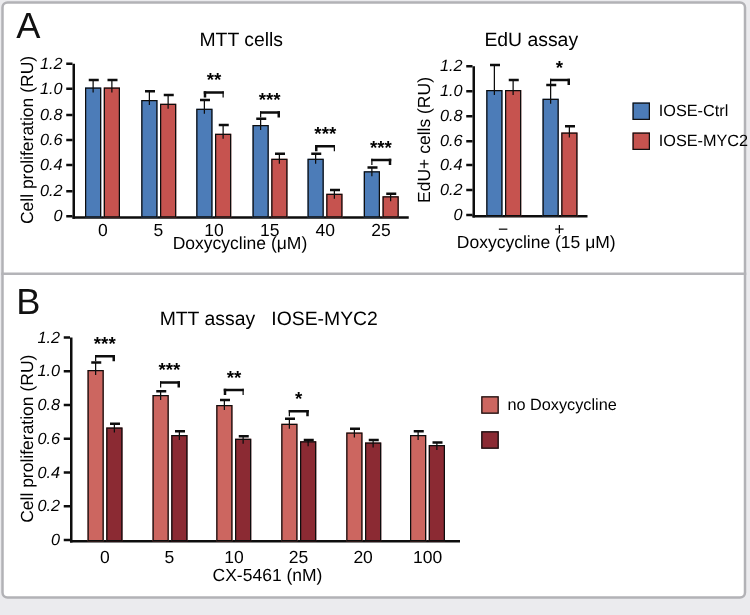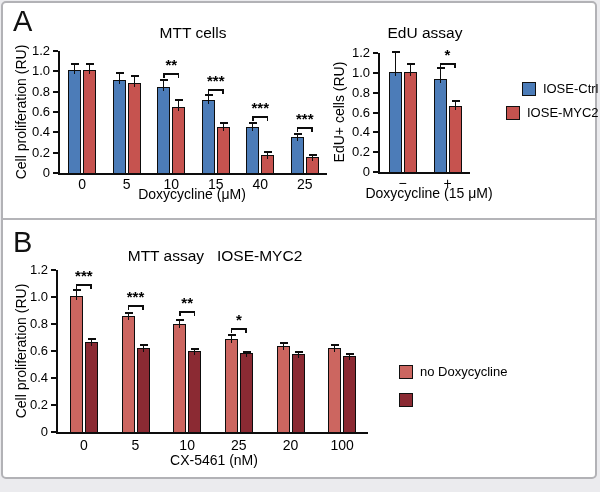--- a/index.html
+++ b/index.html
@@ -23,21 +23,21 @@
   .axis-xlabel{position:absolute;font-size:14px;text-align:center;color:#000;}
   .axis-ylabel{position:absolute;font-size:14px;text-align:center;color:#000;
     height:20px;line-height:20px;transform:rotate(-90deg);}
   .legend{position:absolute;display:flex;flex-direction:column;}
   .legend-item{display:flex;align-items:center;gap:7px;}
   .swatch{width:12px;height:12px;border:1.5px solid #111;display:inline-block;flex:none;}
   .legend-label{font-size:13px;white-space:pre;color:#000;}
   
   .ink{position:absolute;background:#0d0d0d;}
   .bar{position:absolute;box-sizing:border-box;border:1.5px solid #0d0d0d;}
-  .ytick-label{position:absolute;font-size:13px;text-align:right;color:#000;}
+  .ytick-label{position:absolute;font-size:13px;text-align:right;color:#000;font-style:italic;}
   .cat-label{position:absolute;font-size:14px;text-align:center;color:#000;}
   .sig-stars{position:absolute;text-align:center;font-size:15px;font-weight:700;color:#000;}
   #charts{position:absolute;left:0;top:0;width:600px;height:492px;}
 </style>
 </head>
 <body>
 
 <div id="frame"></div>
 <div id="divider"></div>
 
@@ -49,32 +49,32 @@
 <div class="chart-title" style="left:85px;top:247px;width:260px;">MTT assay   IOSE-MYC2</div>
 
 <div class="axis-ylabel" style="left:-54px;top:102px;width:150px;">Cell proliferation (RU)</div>
 <div class="axis-ylabel" style="left:269px;top:102px;width:140px;">EdU+ cells (RU)</div>
 <div class="axis-ylabel" style="left:-64px;top:341px;width:170px;">Cell proliferation (RU)</div>
 
 <div class="axis-xlabel" style="left:92px;top:186px;width:200px;">Doxycycline (μM)</div>
 <div class="axis-xlabel" style="left:329px;top:185px;width:200px;">Doxycycline (15 μM)</div>
 <div class="axis-xlabel" style="left:114px;top:452px;width:200px;">CX-5461 (nM)</div>
 
-<div class="legend" style="left:506px;top:81px;gap:9px;align-items:flex-end;">
+<div class="legend" style="left:506px;top:81px;gap:9px;">
   <div class="legend-item">
     <span class="swatch" style="background: rgb(76, 124, 184);"></span>
     <span class="legend-label">IOSE-Ctrl</span>
   </div>
   <div class="legend-item">
     <span class="swatch" style="background: rgb(198, 83, 79);"></span>
     <span class="legend-label">IOSE-MYC2</span>
   </div>
 </div>
 
-<div class="legend" style="left:399px;top:316px;gap:14px;margin-top:48px;">
+<div class="legend" style="left:385px;top:316px;gap:14px;">
   <div class="legend-item">
     <span class="swatch" style="background: rgb(204, 102, 96);"></span>
     <span class="legend-label">no Doxycycline</span>
   </div>
   <div class="legend-item">
     <span class="swatch" style="background: rgb(139, 42, 51);"></span>
   </div>
 </div>
 
 <div id="charts">

